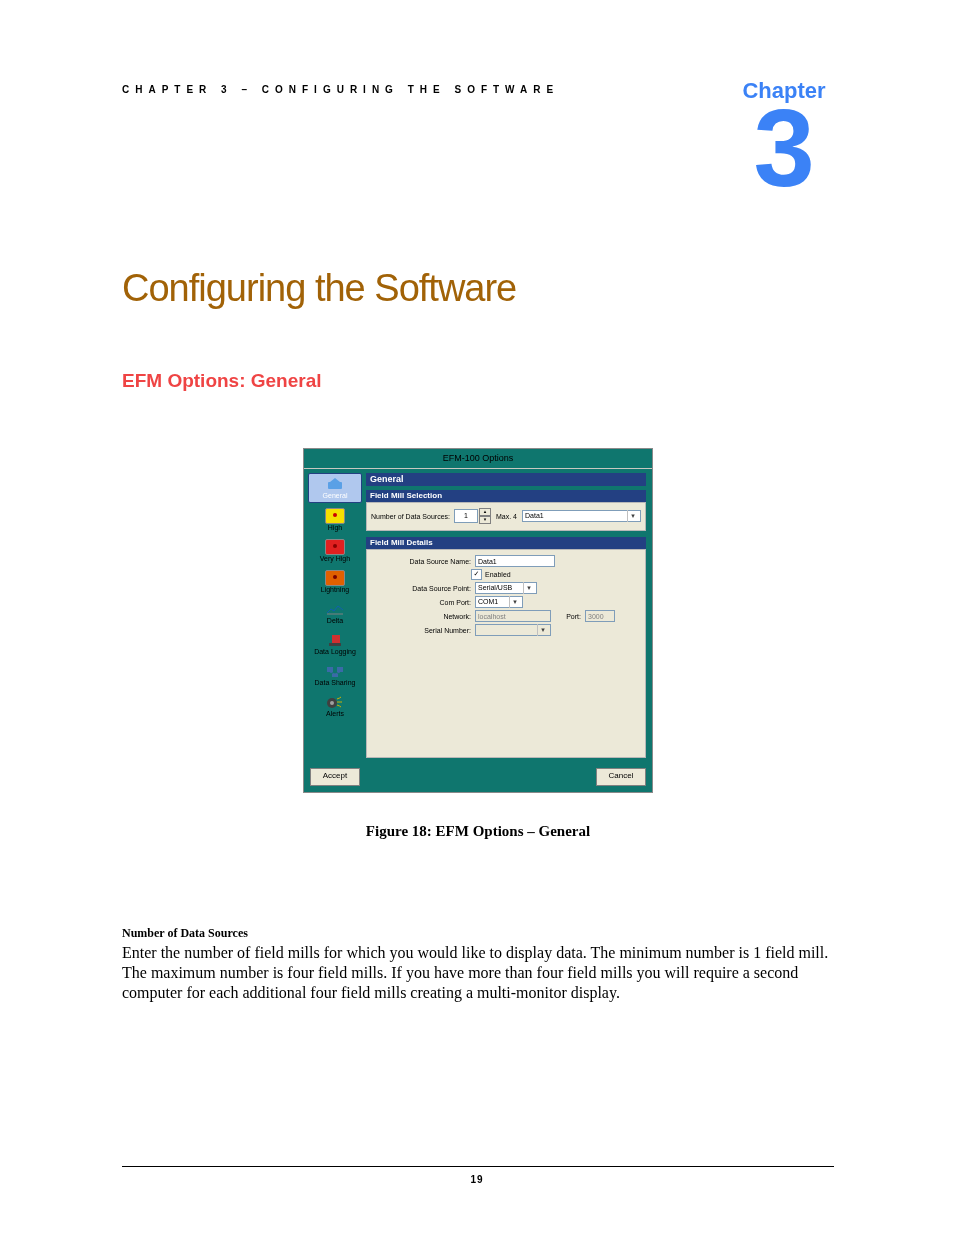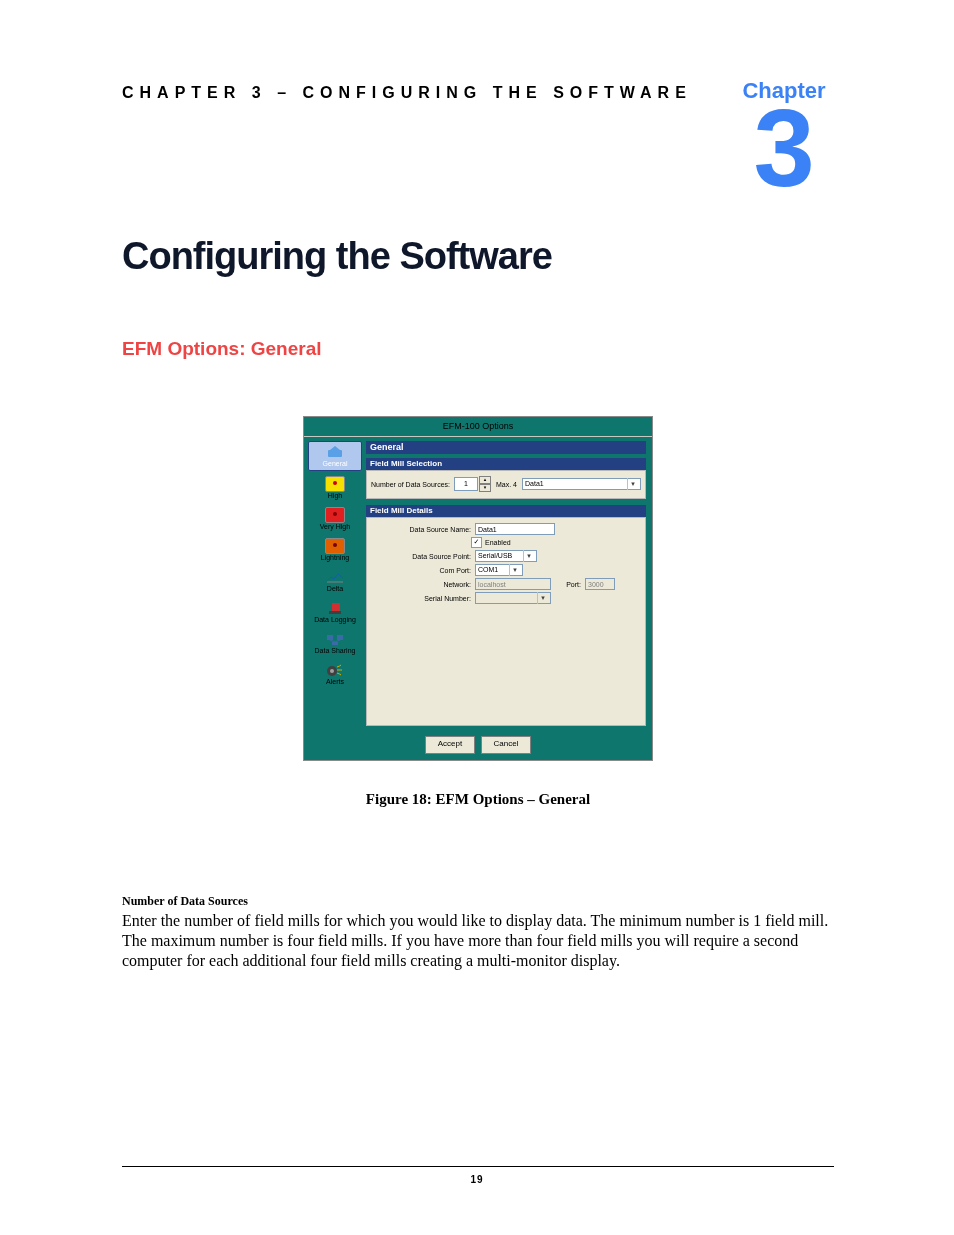--- a/index.html
+++ b/index.html
@@ -18,21 +18,21 @@
     position: relative;
   }
   .chapter-header-row {
     display: flex;
     justify-content: space-between;
     align-items: flex-start;
   }
   .running-head {
     font-family: Arial, Helvetica, sans-serif;
     font-weight: 900;
-    font-size: 16px;
+    font-size: 10px;
     letter-spacing: 6px;
     color: #000;
     white-space: nowrap;
     margin-top: 6px;
   }
   .chapter-badge {
     width: 100px;
     text-align: center;
     color: #3b82f6;
   }
@@ -44,25 +44,25 @@
   }
   .chapter-badge-num {
     font-family: Arial, Helvetica, sans-serif;
     font-weight: 900;
     font-size: 110px;
     line-height: 0.9;
     margin-top: -6px;
   }
   h1.page-title {
     font-family: Arial, Helvetica, sans-serif;
-    font-weight: 700;
+    font-weight: 400;
     font-size: 38px;
     letter-spacing: -1px;
-    color: #0f172a;
-    margin: 38px 0 0 0;
+    color: #a16207;
+    margin: 70px 0 0 0;
   }
   h2.section-head {
     font-family: Arial, Helvetica, sans-serif;
     font-weight: 900;
     font-size: 19px;
     color: #ef4444;
     margin: 60px 0 0 0;
   }
 
   
@@ -172,21 +172,21 @@
     font-size:7px; text-align:center; line-height:12px;
   }
   .spin-btns {
     display:flex; flex-direction:column; margin-left:1px;
   }
   .spin-btns span {
     width:10px; height:6px; border:1px solid #808080; background:#ece9d8;
     font-size:5px; line-height:4px; text-align:center; cursor:pointer;
   }
   .dlg-buttons {
-    display:flex; justify-content:center; gap:6px;
+    display:flex; justify-content:space-between; gap:6px;
     padding:6px;
   }
   .dlg-btn {
     width:48px; height:16px;
     border:1px solid #808080;
     background: #ece9d8;
     font-size:8px; line-height:14px; text-align:center;
     cursor:pointer;
   }
 

